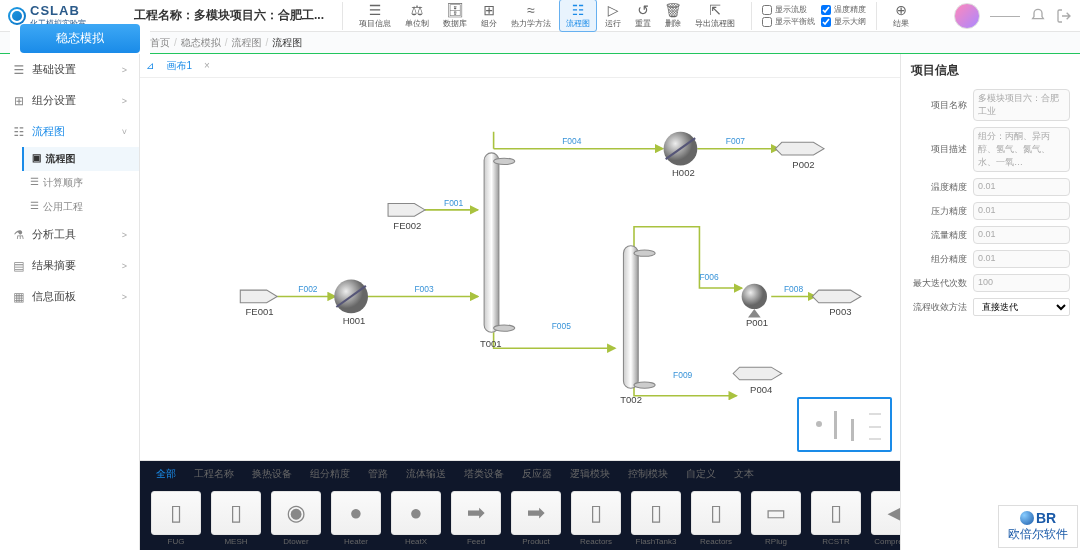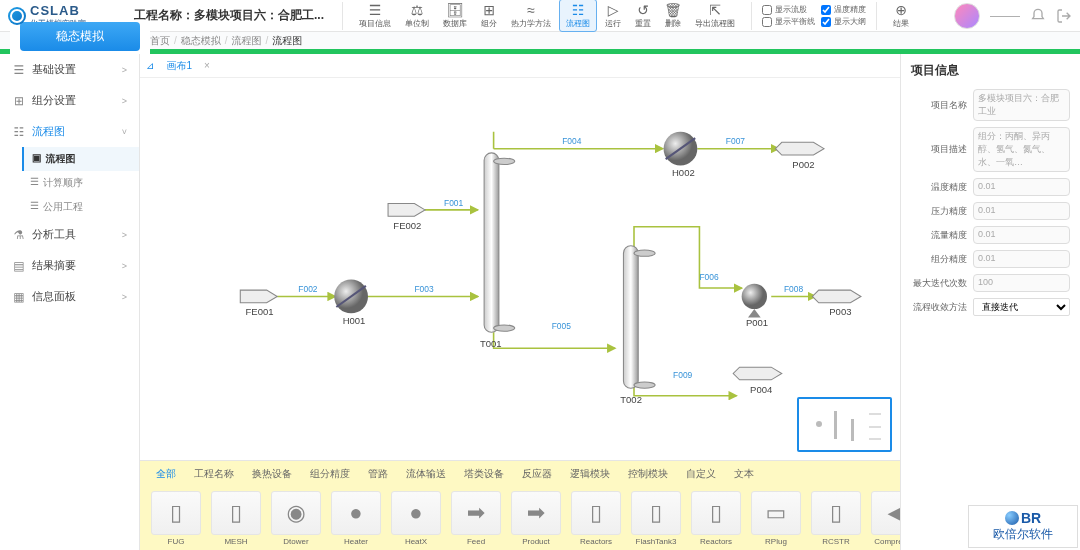--- a/index.html
+++ b/index.html
@@ -18,21 +18,21 @@
 .tb-btn .ic{width:16px;height:16px;display:flex;align-items:center;justify-content:center;font-size:14px;color:#666}
 .tb-btn.active .ic{color:#1a8be8}
 .tb-sep{width:1px;height:28px;background:#e5e5e5;margin:0 4px}
 .checks{display:flex;flex-direction:column;gap:1px;font-size:8px;color:#666}
 .checks label{display:flex;align-items:center;gap:3px;white-space:nowrap}
 .checks input{width:10px;height:10px}
 .right-icons{margin-left:auto;display:flex;align-items:center;gap:10px}
 .avatar{width:26px;height:26px;border-radius:50%;background:linear-gradient(135deg,#f8b,#a8f);border:1px solid #ddd}
 .user-name{color:#999;font-size:10px}
 .ico{width:16px;height:16px;color:#aaa;cursor:pointer}
-.crumb{height:22px;display:flex;align-items:center;padding:0 10px;font-size:10px;background:#fafbfc;border-bottom:5px solid #22c55e}
+.crumb{height:22px;display:flex;align-items:center;padding:0 10px;font-size:10px;background:#fafbfc;border-bottom:1px solid #22c55e}
 .crumb a{color:#888;text-decoration:none}
 .crumb .sep{margin:0 4px;color:#ccc}
 .body{flex:1;display:flex;min-height:0}
 .leftcol{width:140px;display:flex;flex-direction:column;border-right:1px solid #e5e5e5;background:#fff}
 .sim-btn{margin:0 10px 8px;padding:6px;background:linear-gradient(#3da8f5,#1a8be8);color:#fff;border-radius:4px;text-align:center;font-size:12px;cursor:pointer}
 .menu-item{padding:8px 12px;display:flex;align-items:center;gap:6px;cursor:pointer;font-size:11px;color:#444;border-bottom:0}
 .menu-item .chev{margin-left:auto;color:#aaa;font-size:9px}
 .menu-item.sel{color:#1a8be8}
 .sub-menu{padding-left:22px;font-size:10px}
 .sub-menu div{padding:5px 8px;color:#888;cursor:pointer;display:flex;gap:4px}
@@ -48,28 +48,28 @@
 .flow .lbl{font-size:8px;fill:#3893d8}
 .stream{stroke:#a9c23f;stroke-width:1.5;fill:none}
 .stream-end{fill:#a9c23f}
 .minimap{position:absolute;right:8px;bottom:8px;width:95px;height:55px;border:2px solid #1a8be8;background:#fff;border-radius:2px}
 .rightpanel{width:180px;border-left:1px solid #e5e5e5;background:#fff;padding:8px 10px;font-size:10px;overflow:auto}
 .rp-title{font-size:12px;font-weight:600;margin-bottom:10px}
 .rp-row{display:flex;align-items:center;margin-bottom:6px;gap:6px}
 .rp-lab{width:56px;color:#666;text-align:right;font-size:9px}
 .rp-val{flex:1;border:1px solid #ddd;padding:2px 4px;font-size:9px;color:#aaa;background:#fafafa;border-radius:4px;min-height:18px}
 .rp-sel{flex:1;border:1px solid #ddd;padding:2px 4px;font-size:9px;border-radius:2px;background:#fff}
-.palette{height:90px;border-top:1px solid #e5e5e5;display:flex;flex-direction:column;background:#fef9c3}
+.palette{height:90px;border-top:1px solid #e5e5e5;display:flex;flex-direction:column;background:#0f172a}
 .pal-tabs{display:flex;gap:2px;padding:4px 8px;font-size:10px}
 .pal-tabs div{padding:2px 8px;color:#666;cursor:pointer}
 .pal-tabs div.active{color:#1a8be8}
 .pal-items{flex:1;display:flex;gap:4px;padding:0 8px;align-items:center;overflow:hidden}
 .pal-it{display:flex;flex-direction:column;align-items:center;gap:2px;font-size:8px;color:#666;padding:2px;cursor:pointer;min-width:56px}
 .pal-it .pi{width:50px;height:44px;background:linear-gradient(#fafafa,#f0f0f0);border:1px solid #e5e5e5;border-radius:3px;display:flex;align-items:center;justify-content:center;font-size:22px;color:#888}
-.watermark{position:absolute;right:2px;bottom:2px;background:#fff;padding:4px 24px;border:1px solid #ddd;display:flex;flex-direction:column;align-items:center;z-index:10}
+.watermark{position:absolute;right:2px;bottom:2px;background:#fff;padding:4px 9px;border:1px solid #ddd;display:flex;flex-direction:column;align-items:center;z-index:10}
 .wm-logo{font-size:14px;font-weight:700;color:#1a5aa8;display:flex;align-items:center;gap:2px}
 .wm-logo .ball{width:14px;height:14px;border-radius:50%;background:radial-gradient(circle at 30% 30%,#8cf,#1a5aa8)}
 .wm-sub{font-size:12px;font-weight:400;color:#1a5aa8}
 </style>
 </head>
 <body>
 
 <div class="app">
   <div class="topbar">
     <div class="logo">

